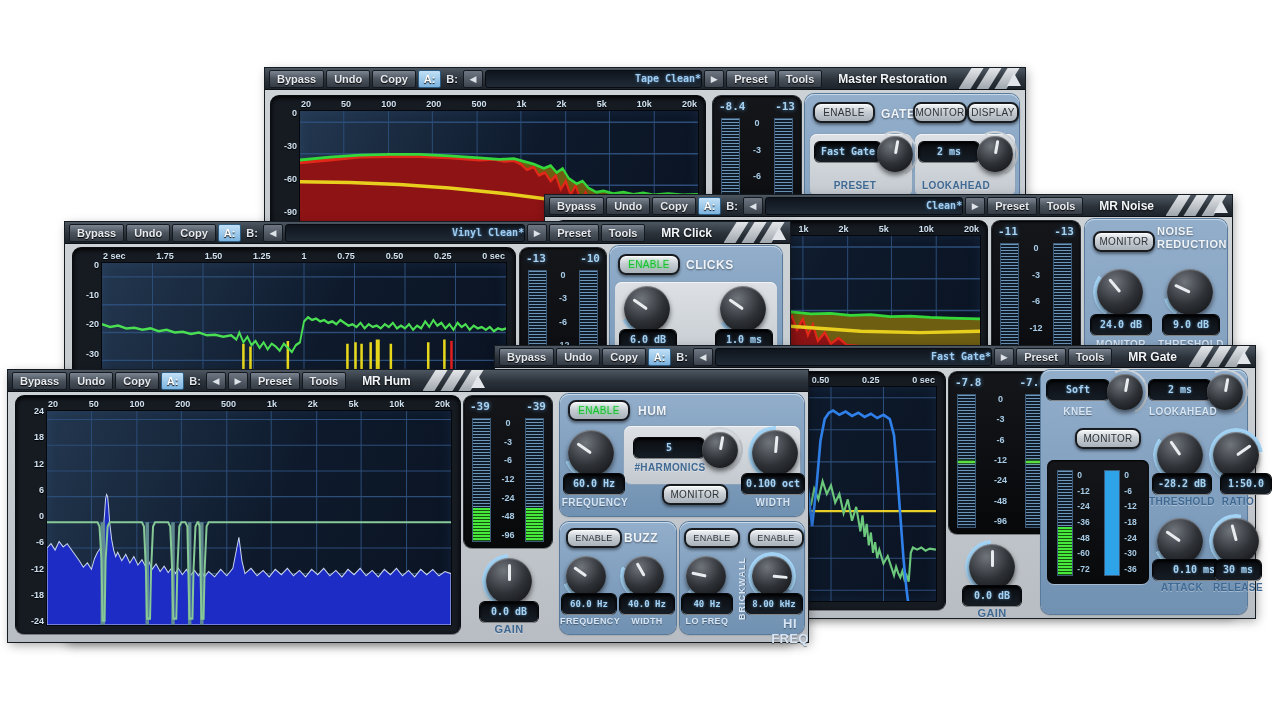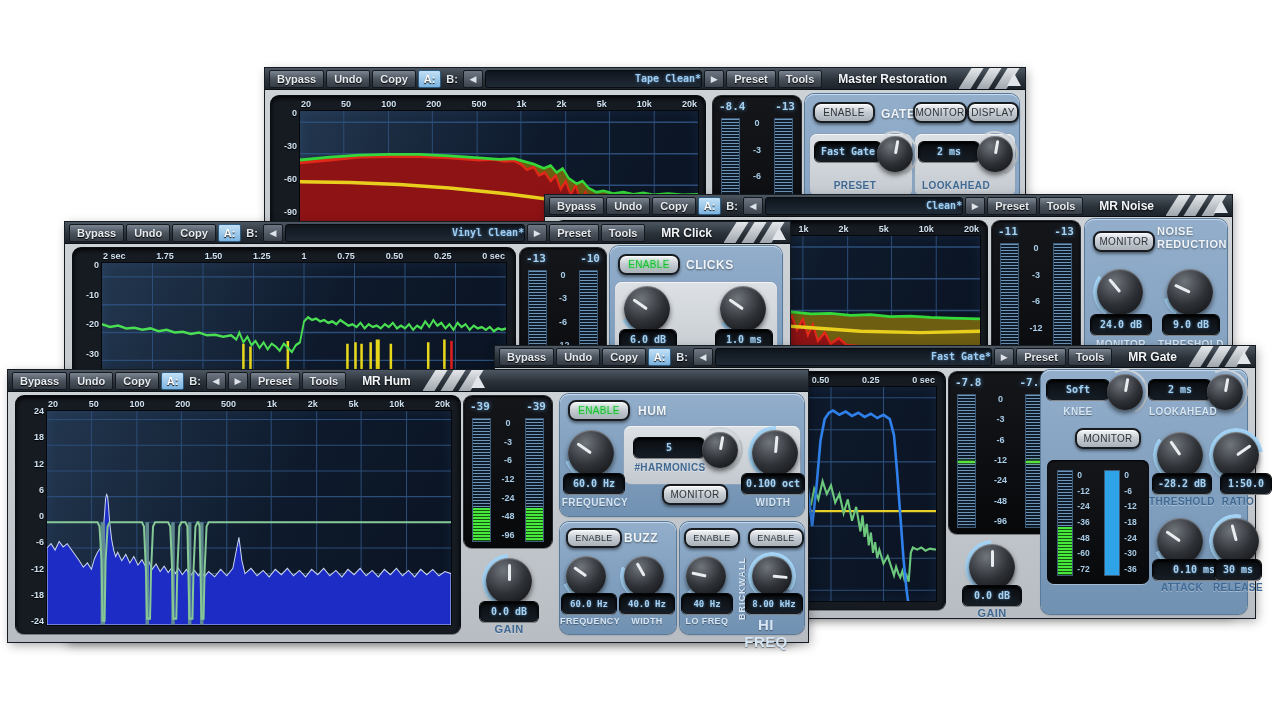--- a/index.html
+++ b/index.html
@@ -678,15 +678,15 @@
       <i class="arc" style="--a:16deg"></i>
         <i class="cap" style="--r:-78deg"></i>
     </div>
     <span class="chip" style="left:2px;top:72px;width:50px;font-size:9px">40 Hz</span>
     <span class="slab lt" style="left:0px;top:94px;width:54px;font-size:9px">LO FREQ</span>
     <div class="knob k40" style="position:absolute;left:72px;top:34px">
       <i class="arc" style="--a:275deg"></i>
         <i class="cap" style="--r:95deg"></i>
     </div>
     <span class="chip" style="left:66px;top:72px;width:56px;font-size:9px">8.00 kHz</span>
-    <span class="slab lt" style="left:60px;top:94px;width:52px;font-size:15px">HI FREQ</span>
+    <span class="slab lt" style="left:84px;top:94px;width:52px;font-size:13px">HI FREQ</span>
   </div>
 </div>
 
 </body></html>

